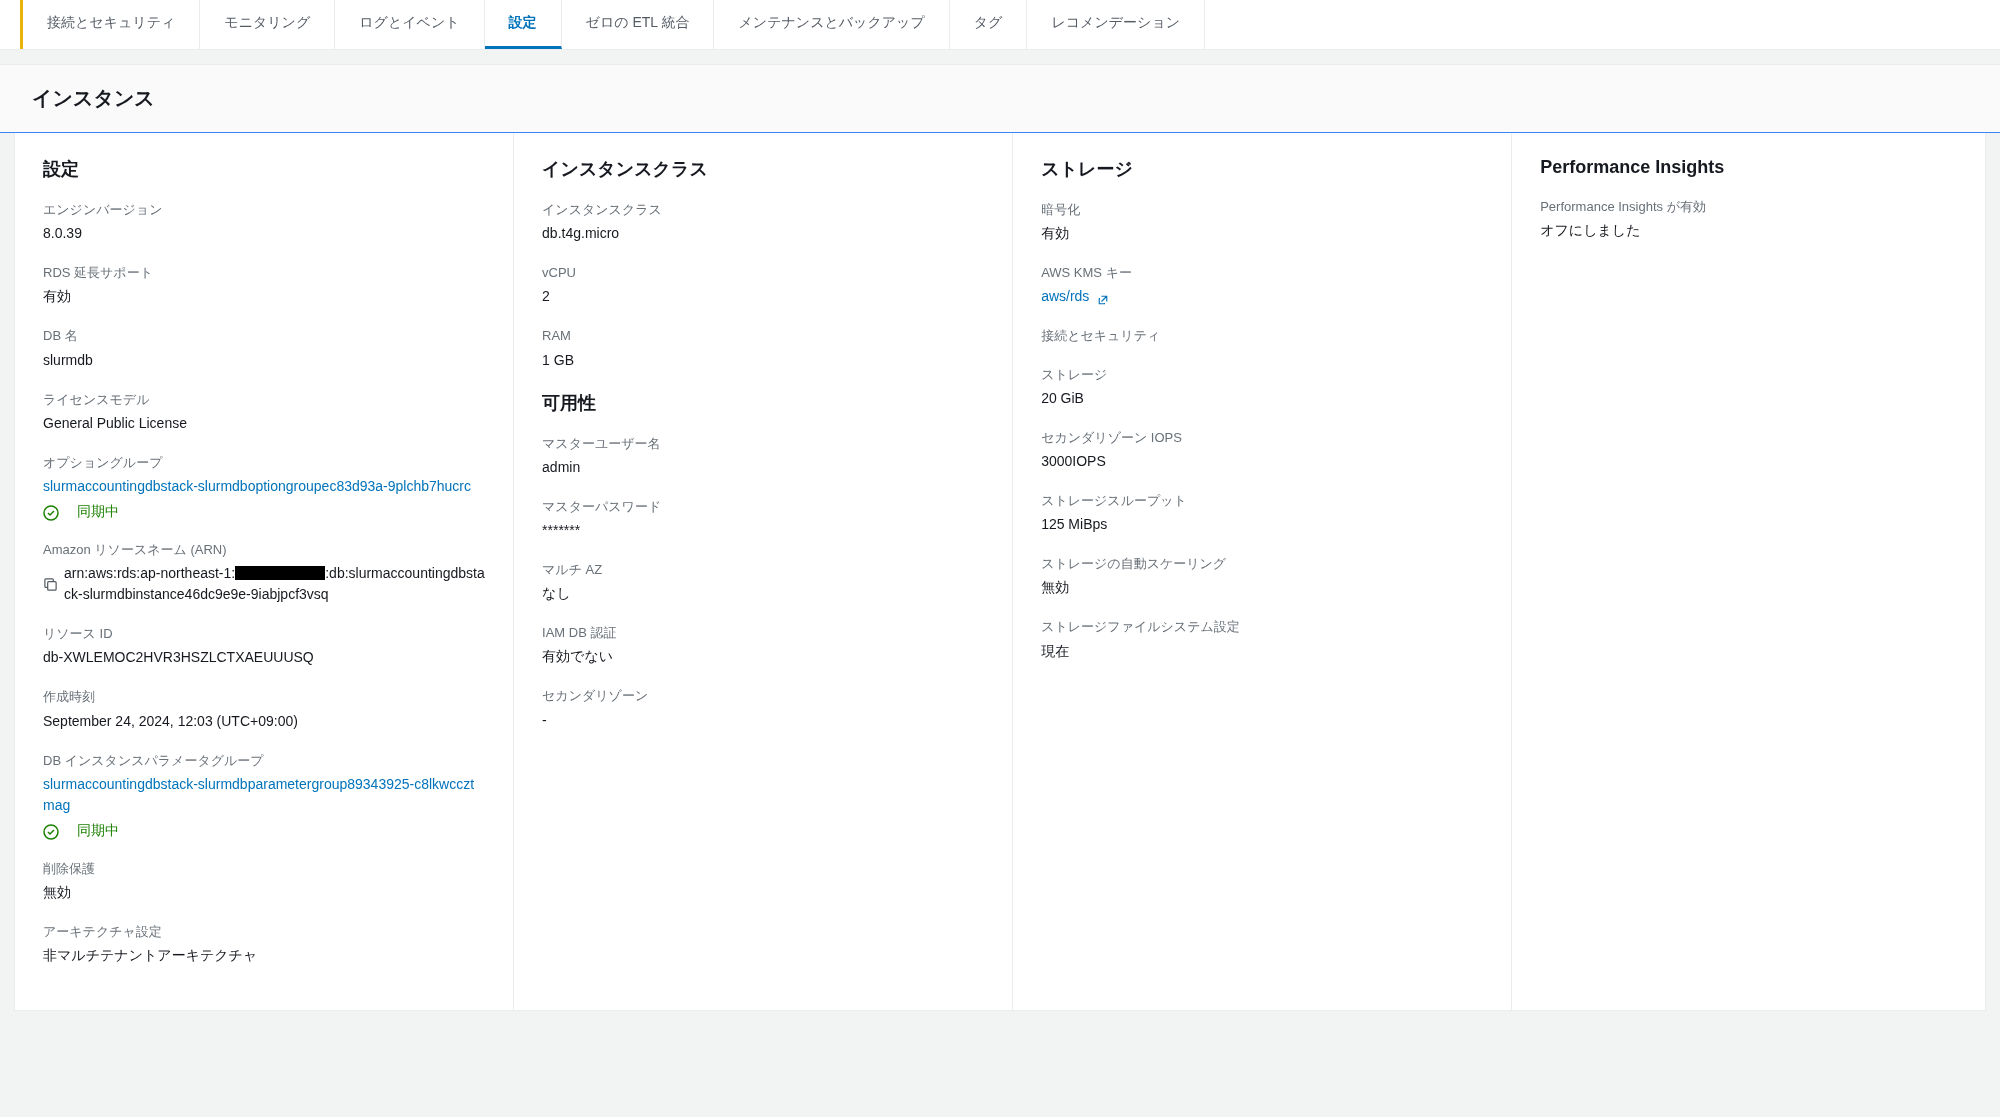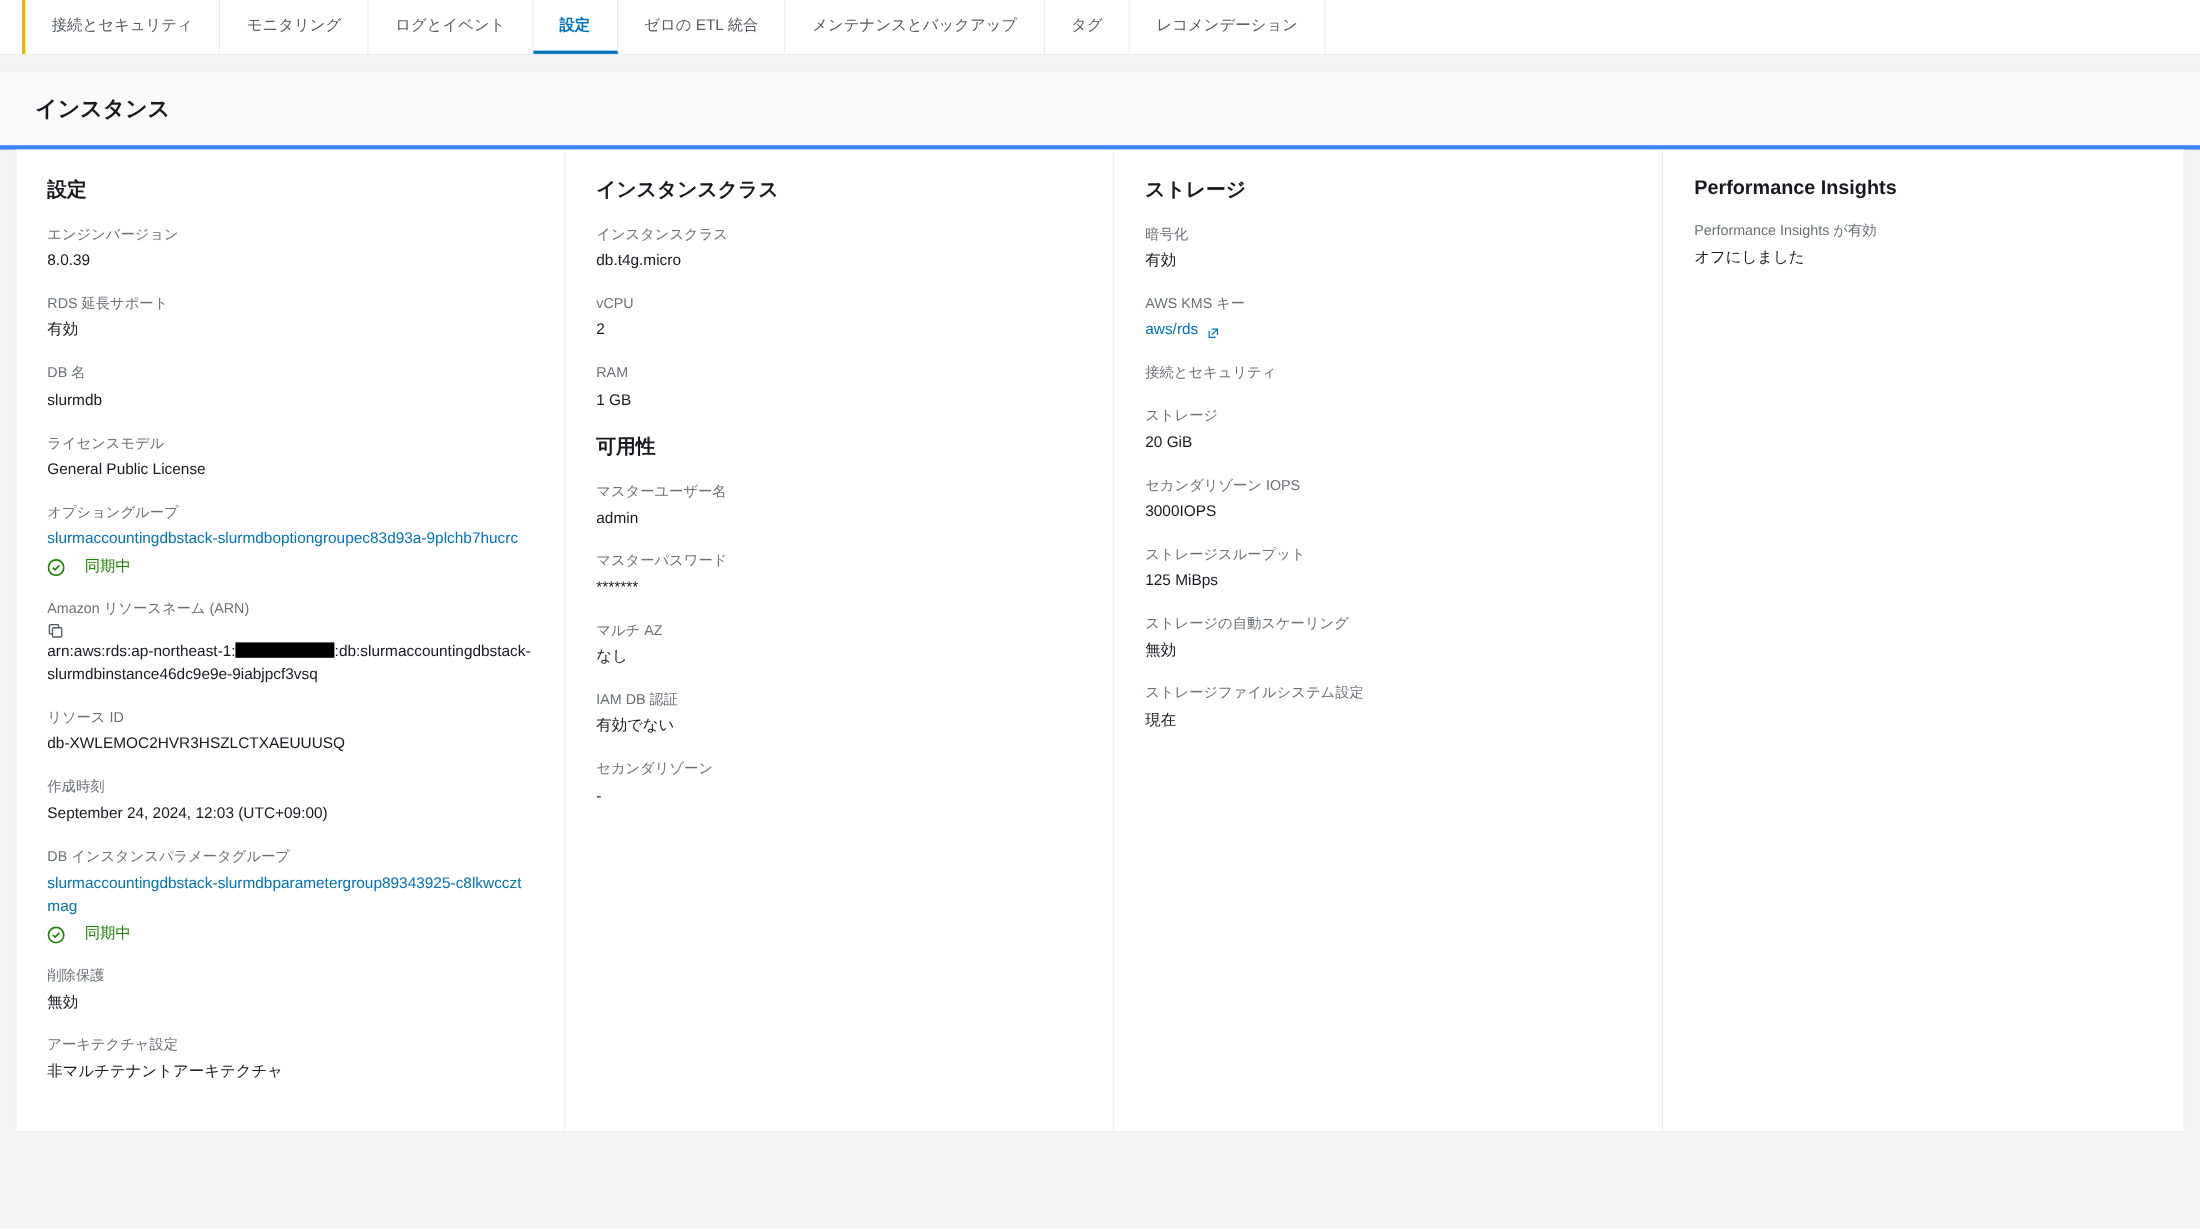--- a/index.html
+++ b/index.html
@@ -37,21 +37,21 @@
       border-left: 3px solid #eab308;
     }
     .tab.active {
       color: #0073bb;
       border-bottom: 3px solid #0073bb;
       font-weight: 700;
     }
     .section-title-bar {
       background: #fafafa;
       padding: 20px 32px;
-      border-bottom: 4px solid #3b82f6;
+      border-bottom: 1px solid #3b82f6;
       border-top: 1px solid #eaeded;
       margin-top: 14px;
     }
     .section-title-bar h2 {
       font-size: 20px;
       font-weight: 700;
       color: #16191f;
     }
     .panel {
       background: #ffffff;
@@ -132,22 +132,21 @@
     .copy-icon {
       width: 15px;
       height: 15px;
       display: inline-block;
       vertical-align: middle;
       margin-right: 6px;
       flex-shrink: 0;
     }
     .arn-row {
       display: flex;
-      align-items: flex-start;
-      flex-direction: column;
+      align-items: center;
     }
     .arn-text {
       font-size: 14px;
       color: #16191f;
       line-height: 1.5;
       word-break: break-all;
     }
     .redacted {
       display: inline-block;
       background: #000;

